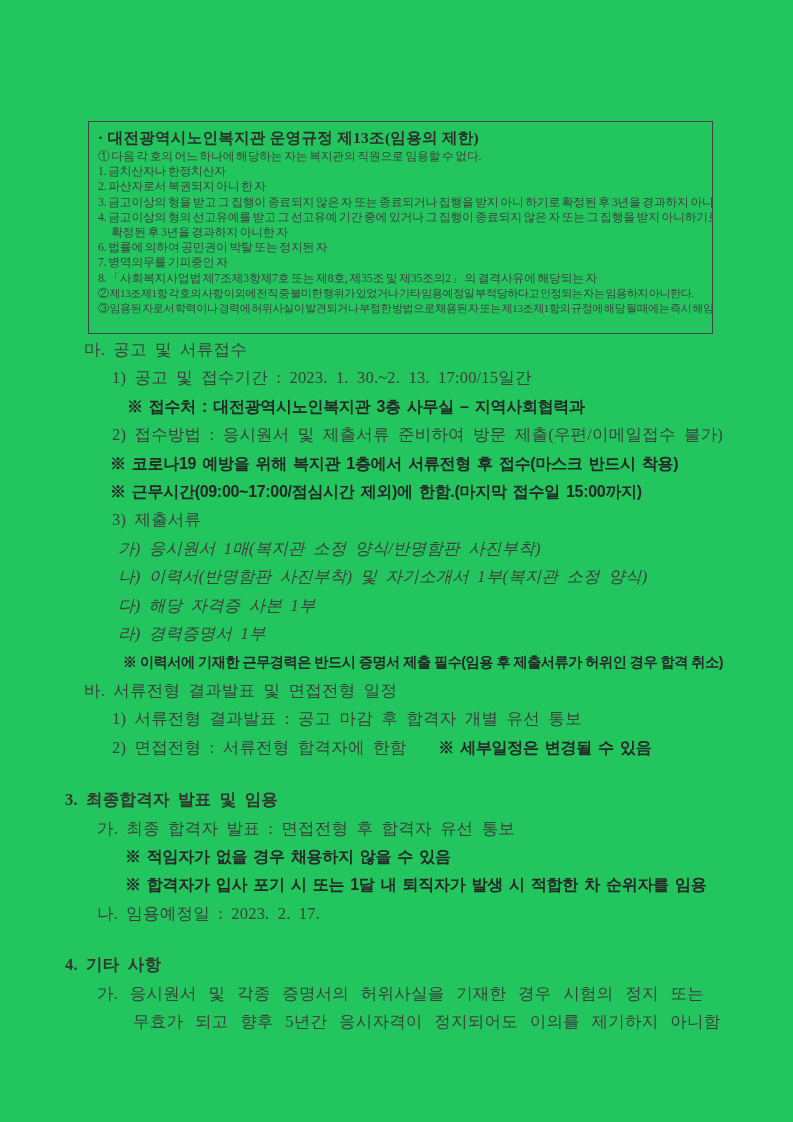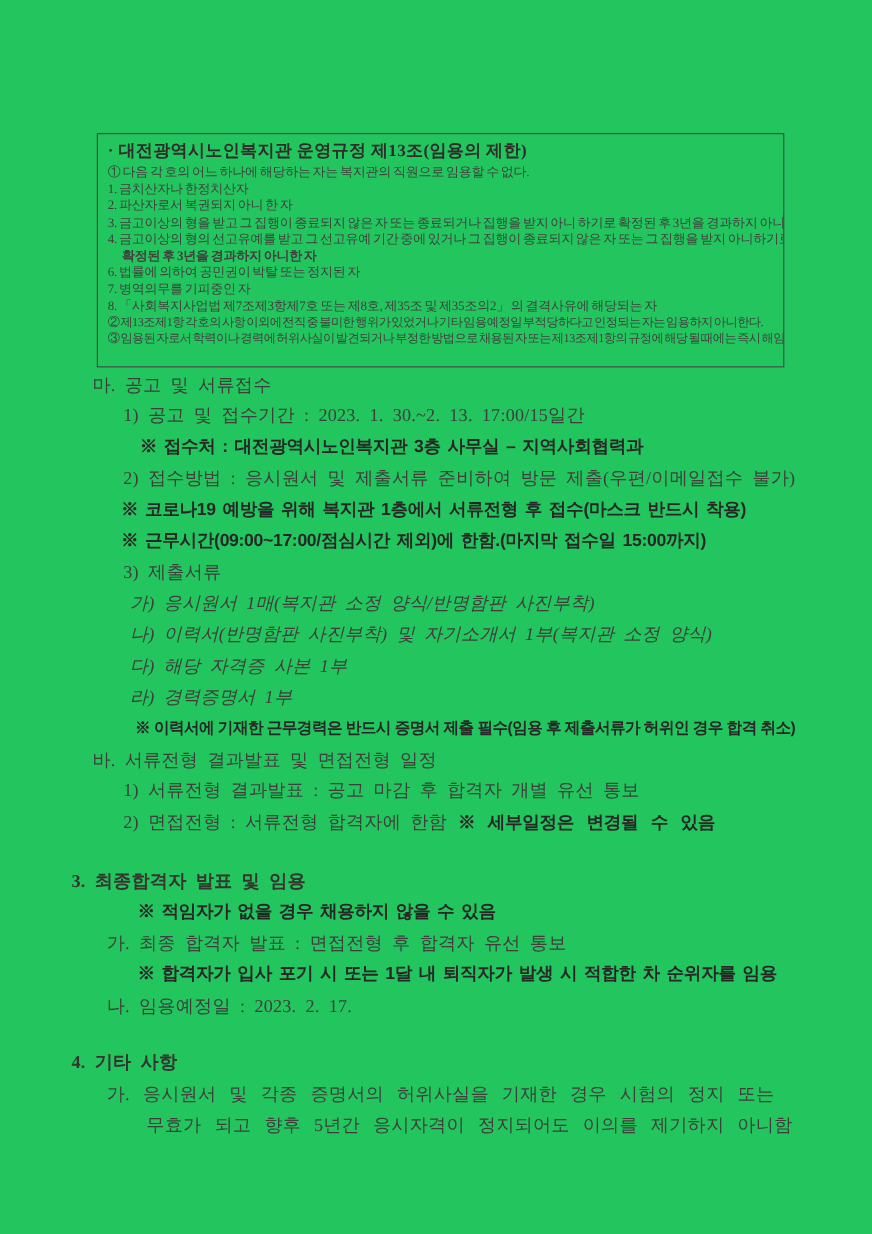--- a/index.html
+++ b/index.html
@@ -33,21 +33,21 @@
   }
   .reg-line {
     font-family: "Liberation Serif", serif;
     font-size: 11.8px;
     line-height: 15.2px;
     color: #403f3d;
     letter-spacing: -0.2px;
     word-spacing: -1px;
     white-space: nowrap;
   }
-  .reg-line.cont { padding-left: 13px; font-weight: bold; }
+  .reg-line.cont { padding-left: 13px; }
   .reg-line.clause {
     font-size: 11.1px;
     letter-spacing: -0.45px;
     word-spacing: -1.5px;
   }
   
   .main {
     position: absolute;
     left: 0; top: 336px;
     width: 793px;
@@ -86,21 +86,21 @@
   .in2a { padding-left: 43px; }  
   .in2b { padding-left: 26px; }  
   .in3 { padding-left: 34px; font-style: italic; }   
   .in4 { padding-left: 40px; }   
   .hNum { margin-left: -19px; }  
   .inGa { padding-left: 13px; }  
   .inNote { padding-left: 41px; }
   .inCont { padding-left: 49px; }
   .gap1 { margin-top: 24px; }
   .gap2 { margin-top: 23px; }
-  .tailBold { margin-left: 10px; font-family: Liberation Mono, monospace; }
+  .tailBold { margin-left: 32px; }
 </style>
 </head>
 <body>
 
 <div class="page">
 
   <div class="reg-box">
     <div class="reg-title">· 대전광역시노인복지관 운영규정 제13조(임용의 제한)</div>
     <div class="reg-line">① 다음 각 호의 어느 하나에 해당하는 자는 복지관의 직원으로 임용할 수 없다.</div>
     <div class="reg-line">1. 금치산자나 한정치산자</div>
@@ -128,22 +128,22 @@
     <div class="line serif in3">나) 이력서(반명함판 사진부착) 및 자기소개서 1부(복지관 소정 양식)</div>
     <div class="line serif in3">다) 해당 자격증 사본 1부</div>
     <div class="line serif in3">라) 경력증명서 1부</div>
     <div class="line gothic condensed in4">※ 이력서에 기재한 근무경력은 반드시 증명서 제출 필수(임용 후 제출서류가 허위인 경우 합격 취소)</div>
 
     <div class="line serif">바. 서류전형 결과발표 및 면접전형 일정</div>
     <div class="line serif in1">1) 서류전형 결과발표 : 공고 마감 후 합격자 개별 유선 통보</div>
     <div class="line serif in1"><span>2) 면접전형 : 서류전형 합격자에 한함</span><span class="gothic tailBold">※ 세부일정은 변경될 수 있음</span></div>
 
     <div class="line serif bold-serif hNum gap1">3. 최종합격자 발표 및 임용</div>
+    <div class="line serif inGa">가. 최종 합격자 발표 : 면접전형 후 합격자 유선 통보</div>
     <div class="line gothic inNote">※ 적임자가 없을 경우 채용하지 않을 수 있음</div>
-    <div class="line serif inGa">가. 최종 합격자 발표 : 면접전형 후 합격자 유선 통보</div>
     <div class="line gothic inNote">※ 합격자가 입사 포기 시 또는 1달 내 퇴직자가 발생 시 적합한 차 순위자를 임용</div>
     <div class="line serif inGa">나. 임용예정일 : 2023. 2. 17.</div>
 
     <div class="line serif bold-serif hNum gap2">4. 기타 사항</div>
     <div class="line serif wide inGa">가. 응시원서 및 각종 증명서의 허위사실을 기재한 경우 시험의 정지 또는</div>
     <div class="line serif wide inCont">무효가 되고 향후 5년간 응시자격이 정지되어도 이의를 제기하지 아니함</div>
 
   </div>
 </div>
 

